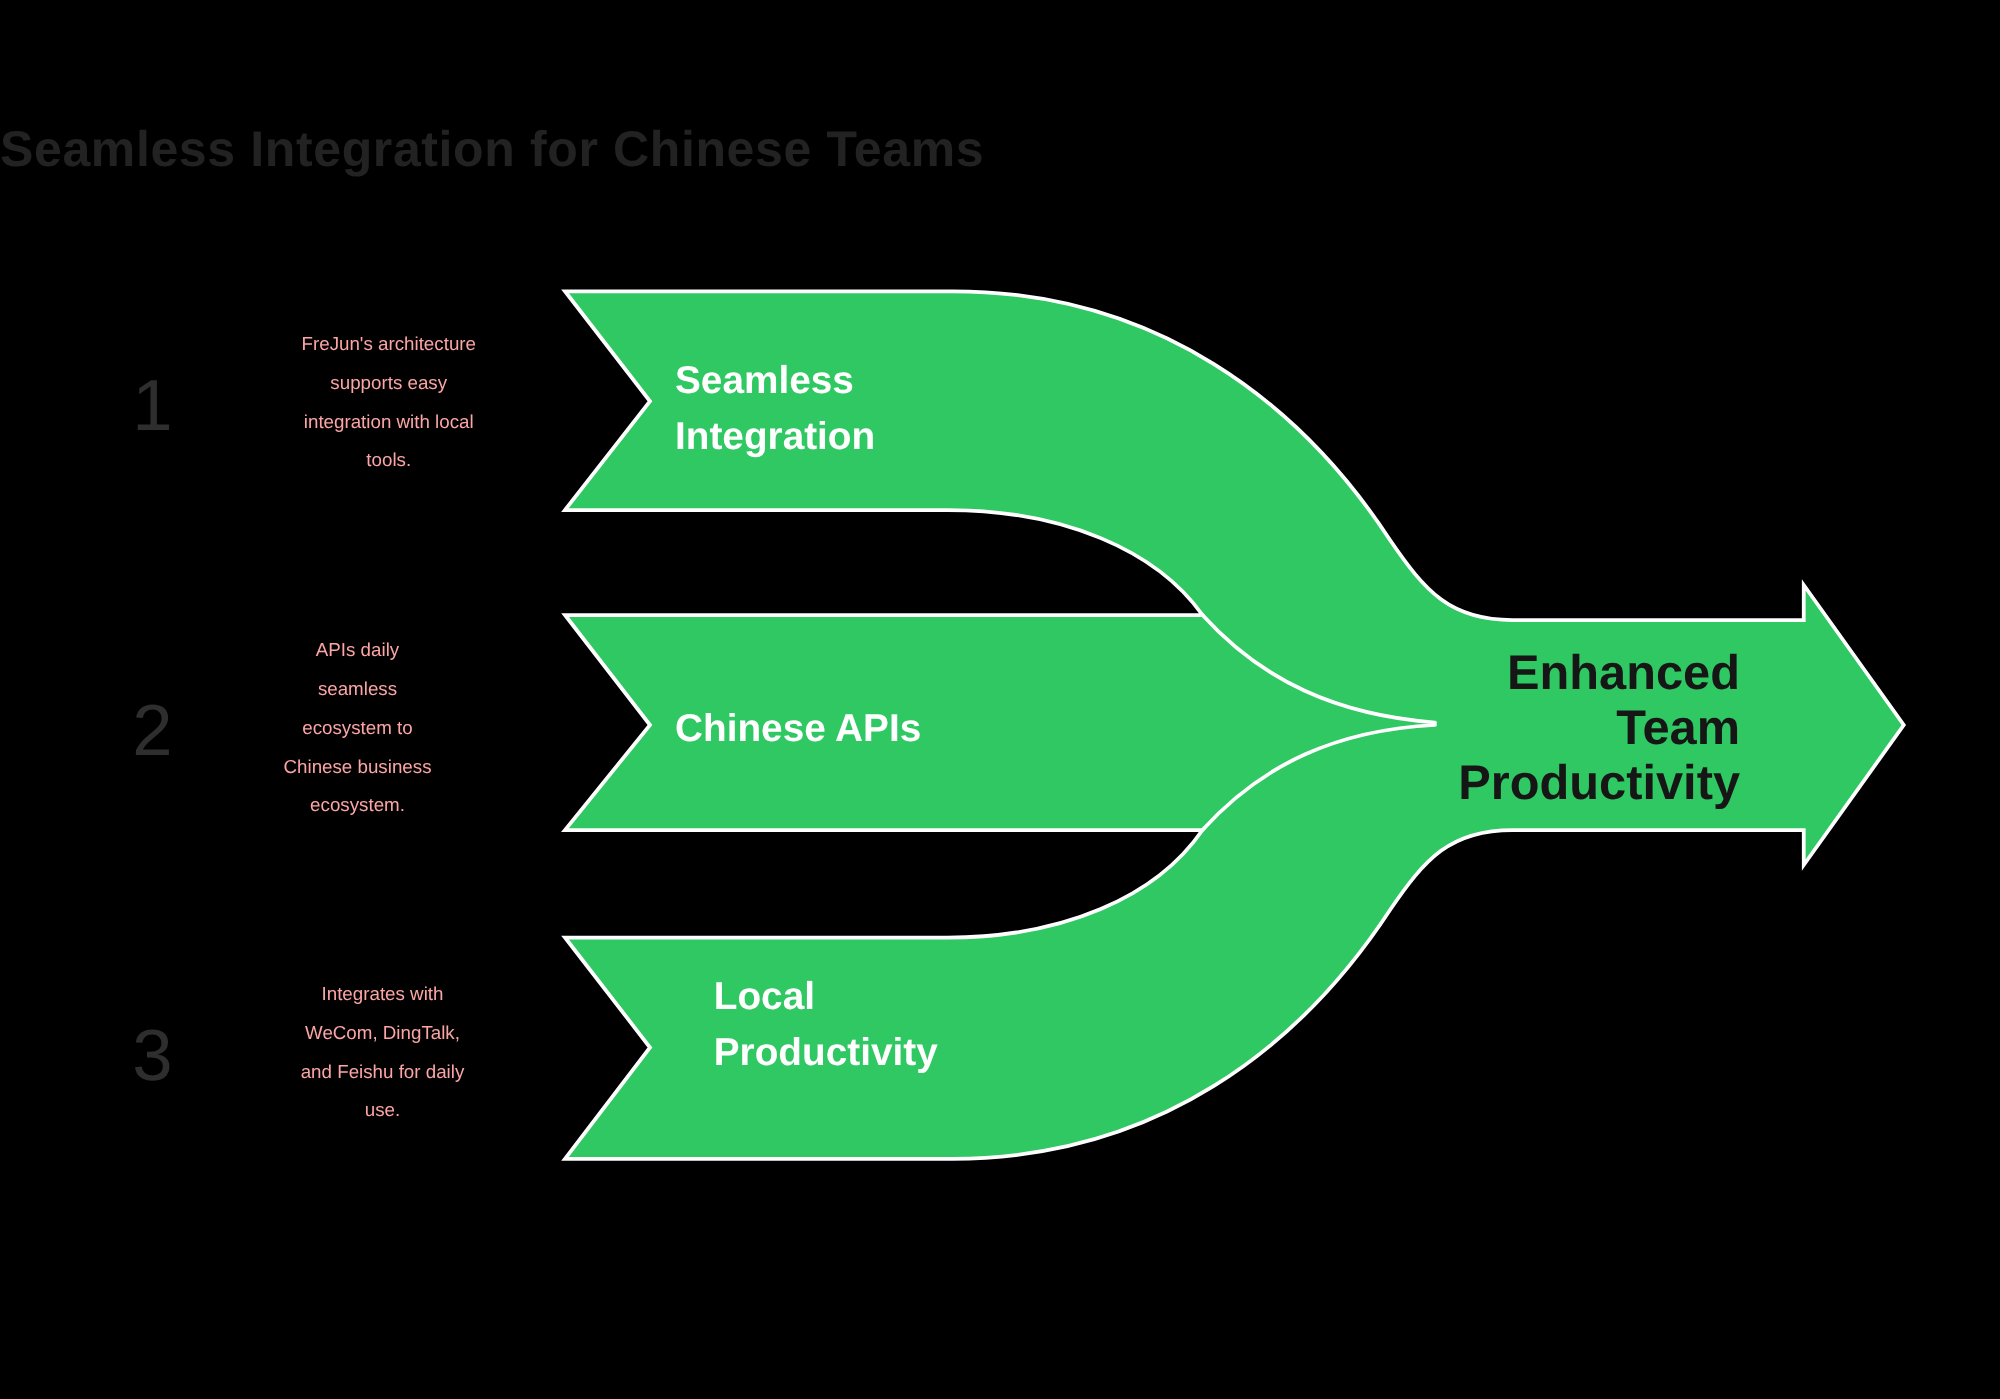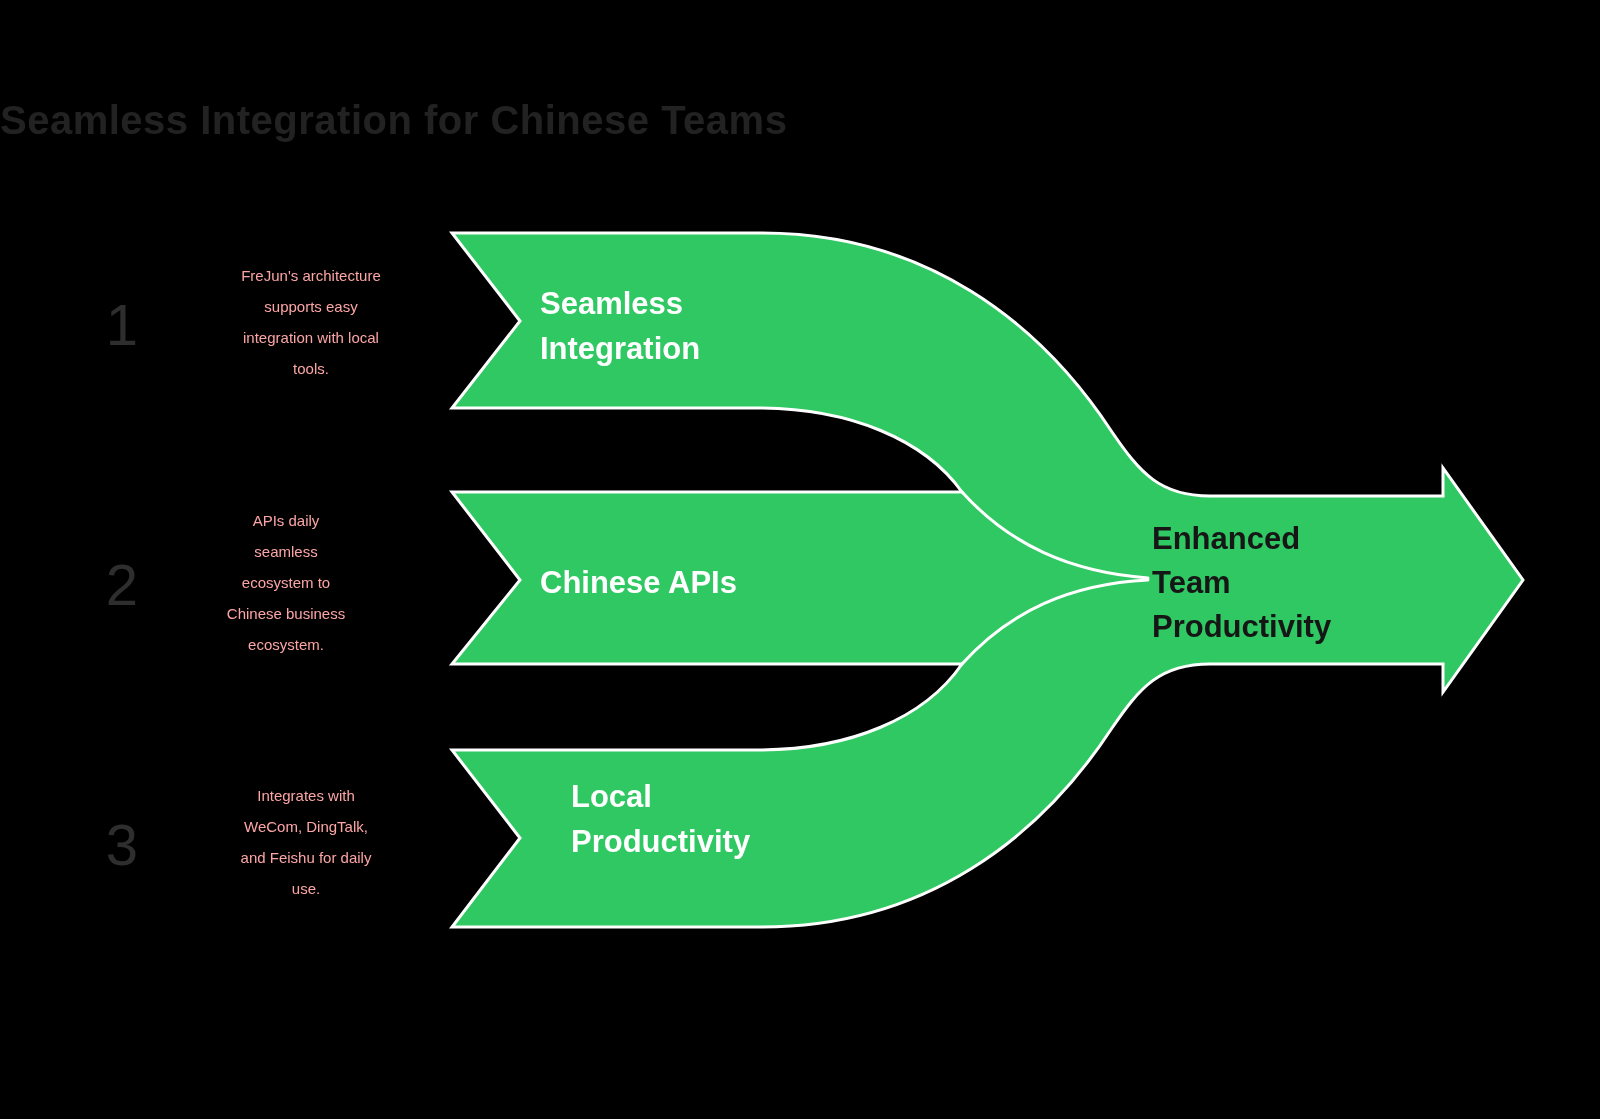--- a/index.html
+++ b/index.html
@@ -75,22 +75,22 @@
     line-height: 45px;
   }
   .ribbon-label.r1 { left: 540px; top: 281px; width: 260px; }
   .ribbon-label.r2 { left: 540px; top: 560px; width: 300px; }
   .ribbon-label.r3 { left: 540px; top: 774px; width: 240px; margin-left: 31px; }
   .outcome-label {
     position: absolute;
     left: 1152px;
     top: 517px;
     width: 240px;
-    text-align: left;
-    font-size: 31px;
+    text-align: right;
+    font-size: 39px;
     font-weight: 700;
     color: #161616;
     line-height: 44px;
   }
 </style>
 </head>
 <body>
 
 <div class="stage">
 

